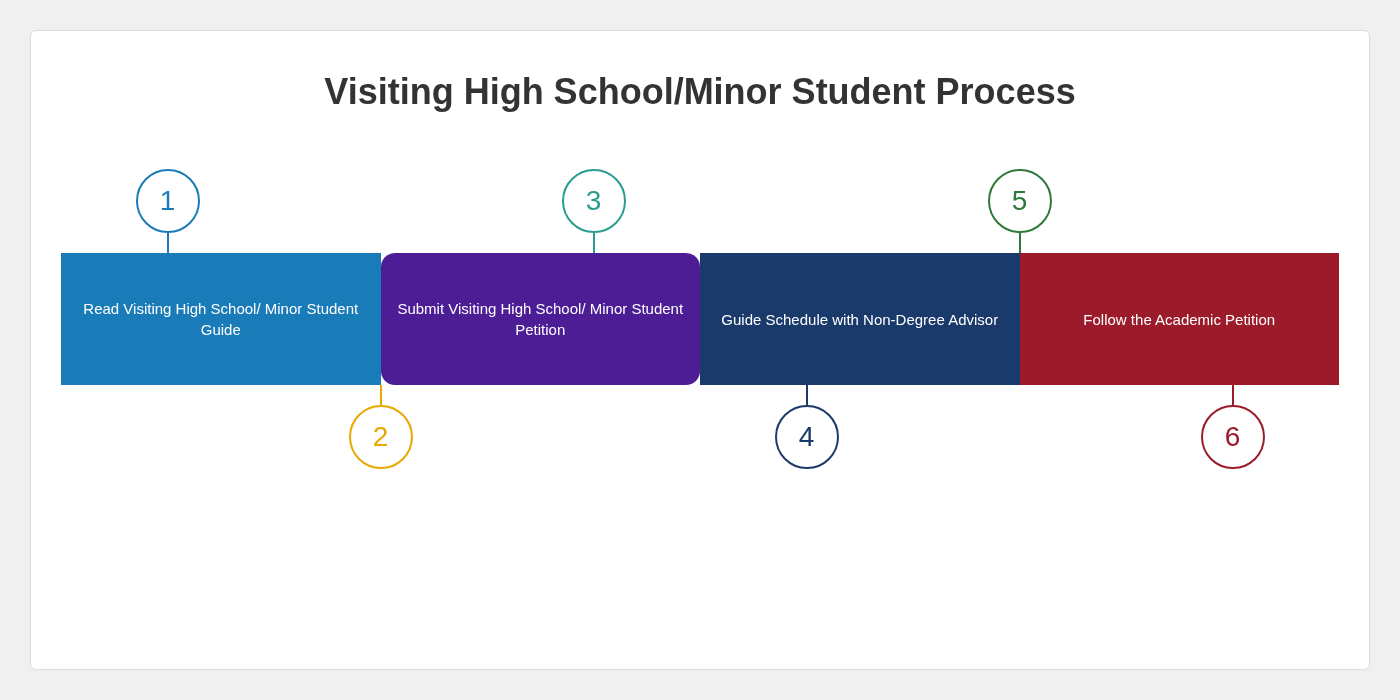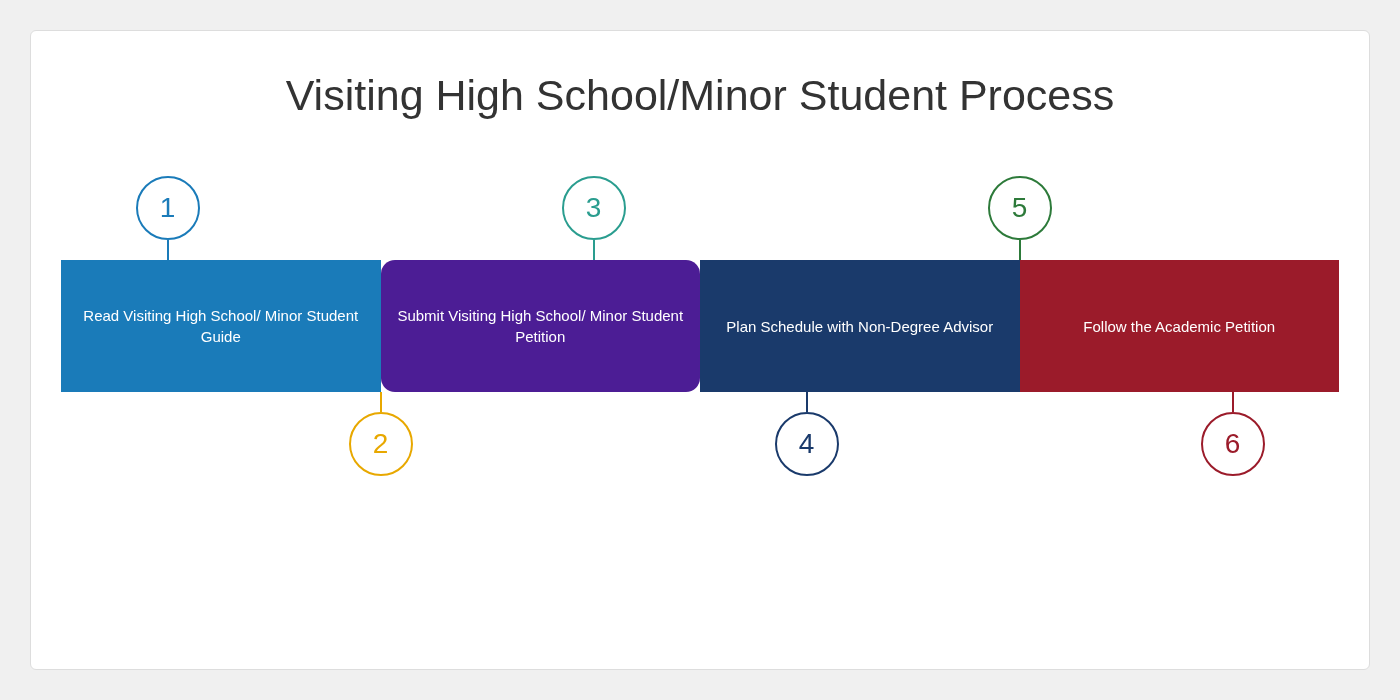--- a/index.html
+++ b/index.html
@@ -16,22 +16,22 @@
       border: 1px solid #ddd;
       border-radius: 6px;
       width: 1340px;
       min-height: 640px;
       padding: 40px 30px 50px 30px;
       display: flex;
       flex-direction: column;
       align-items: center;
     }
     .page-title {
-      font-size: 43px;
-      font-weight: 400;
+      font-size: 36px;
+      font-weight: 700;
       color: #333;
       margin-bottom: 60px;
       text-align: center;
     }
     .process-container {
       width: 100%;
       display: flex;
       flex-direction: column;
       position: relative;
     }
@@ -152,21 +152,21 @@
         <div class="circle circle-5">5</div>
         <div class="connector-line line-5"></div>
       </div>
 
       <div class="empty-slot"></div>
     </div>
 
     <div class="steps-bar">
       <div class="step-block step-1">Read Visiting High School/ Minor Student Guide</div>
       <div class="step-block step-2">Submit Visiting High School/ Minor Student Petition</div>
-      <div class="step-block step-4">Plan Schedule with Non-Degree Advisor</div>
+      <div class="step-block step-4">Guide Schedule with Non-Degree Advisor</div>
       <div class="step-block step-6">Follow the Academic Petition</div>
     </div>
 
     <div class="bottom-circles">
 
       <div class="empty-slot"></div>
 
       <div class="circle-slot bottom">
         <div class="connector-line line-2"></div>
         <div class="circle circle-2">2</div>

